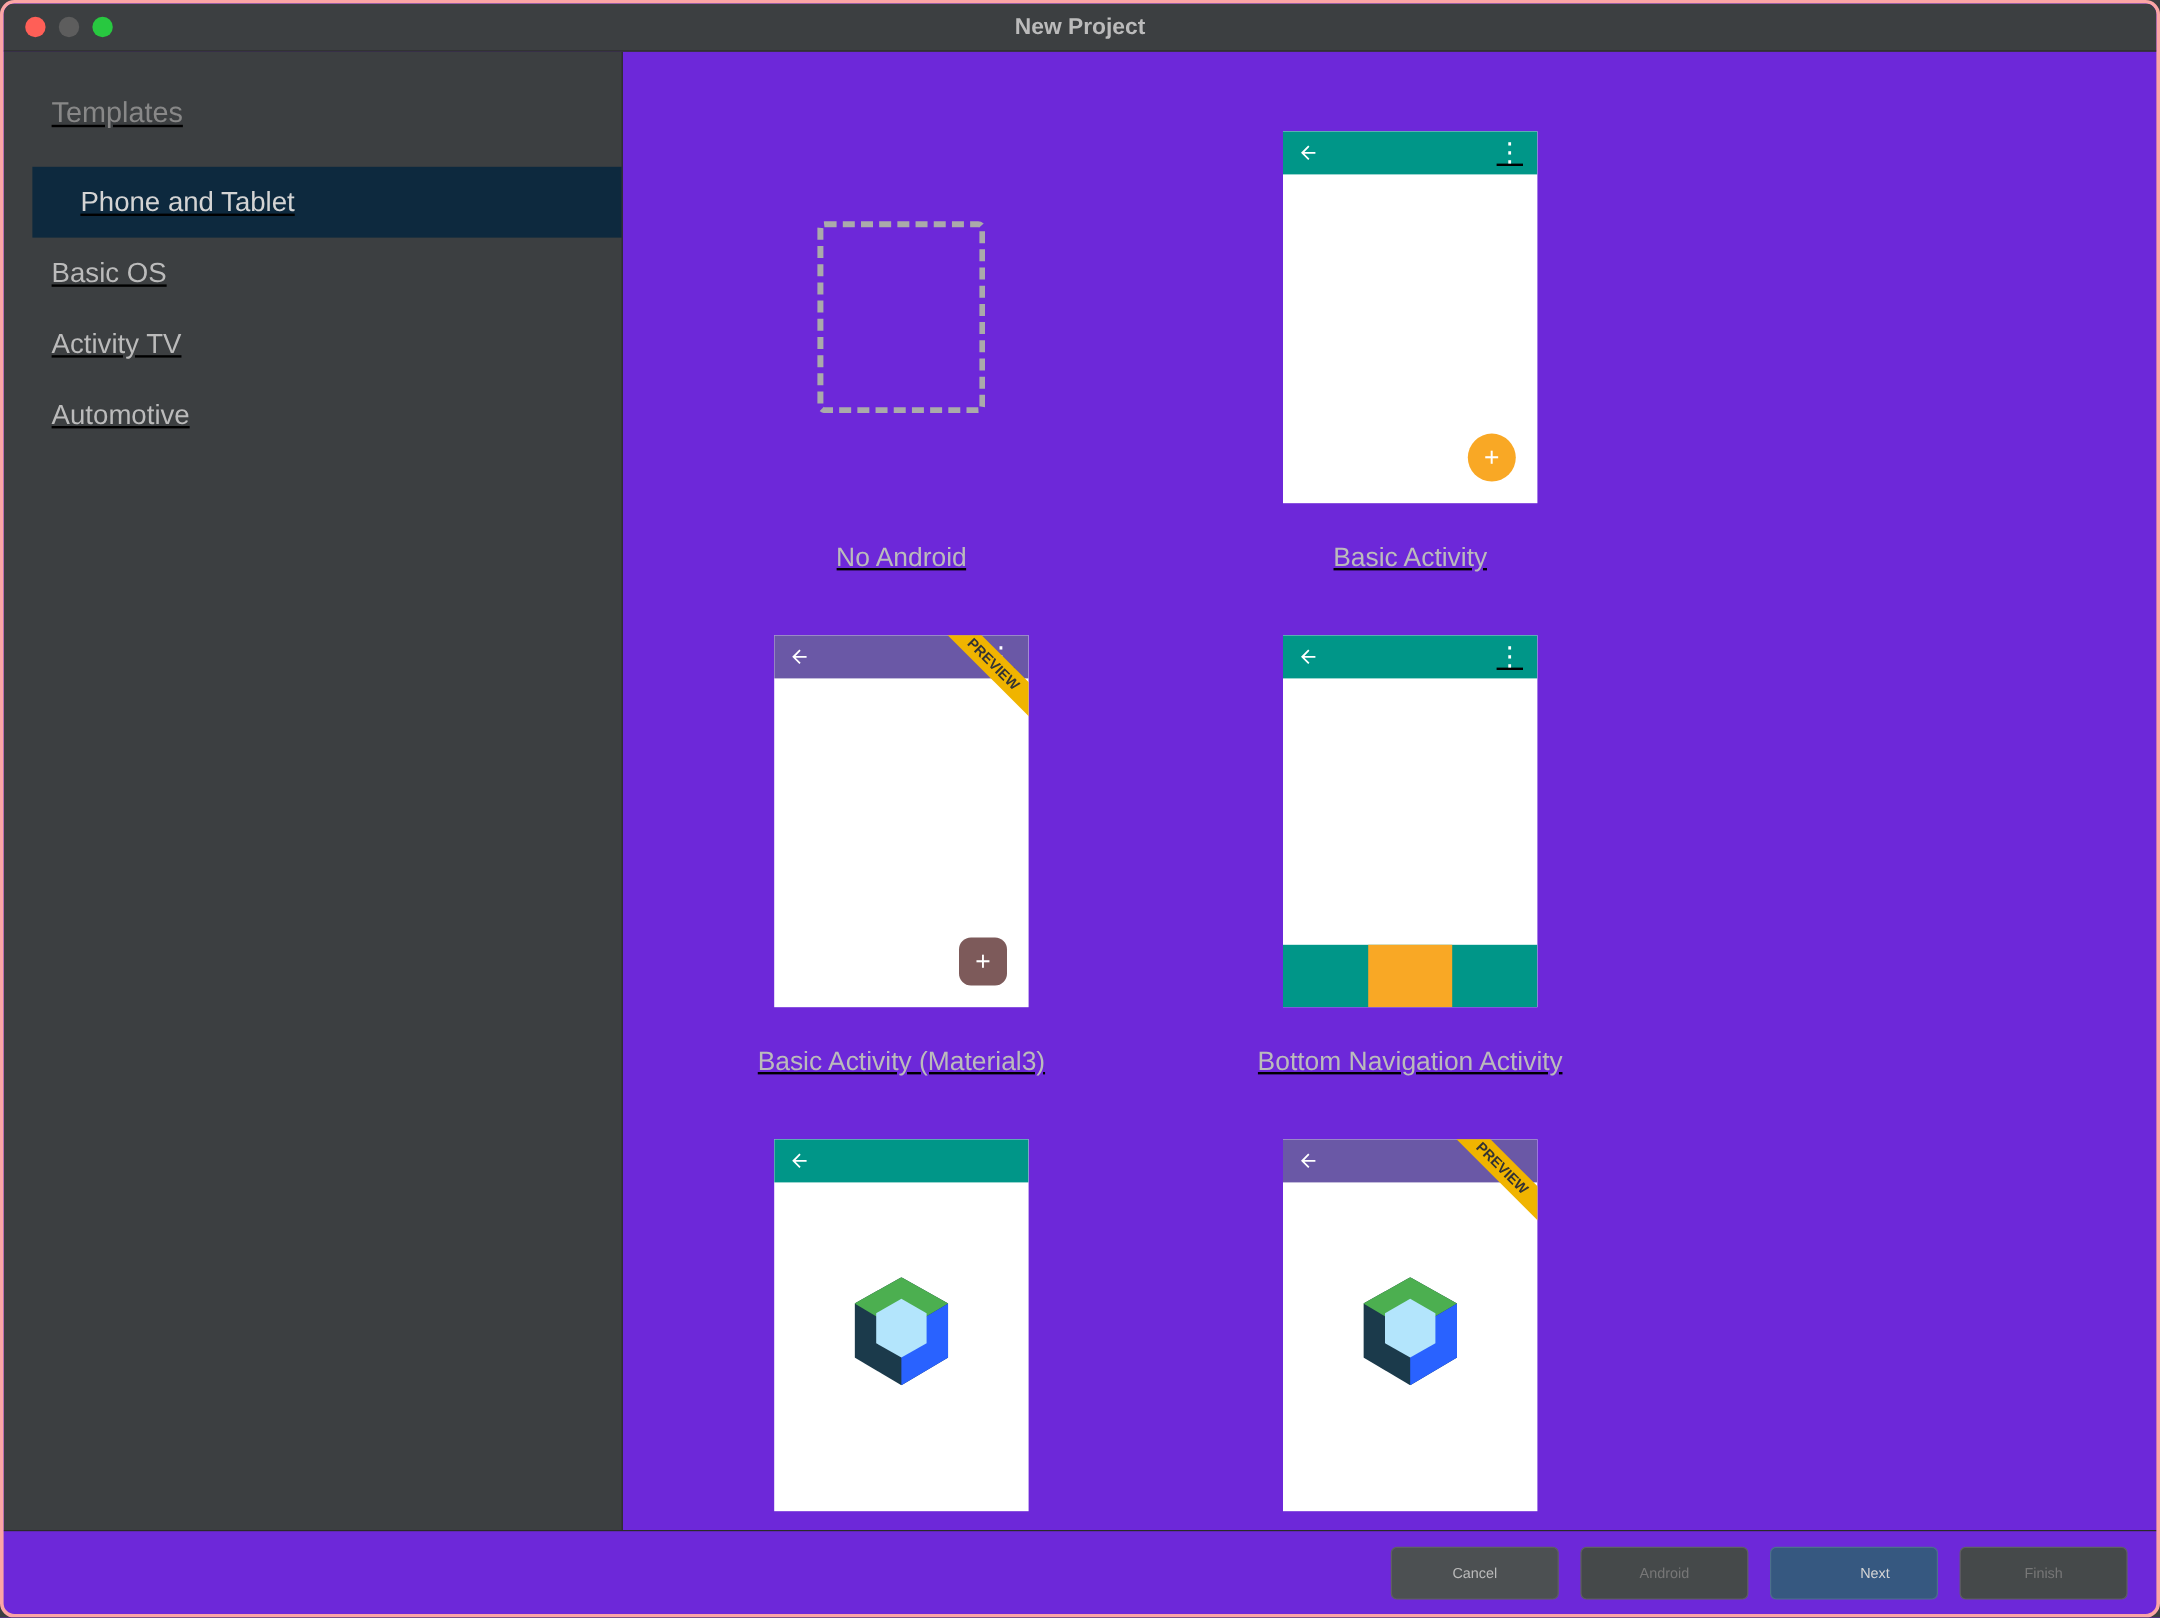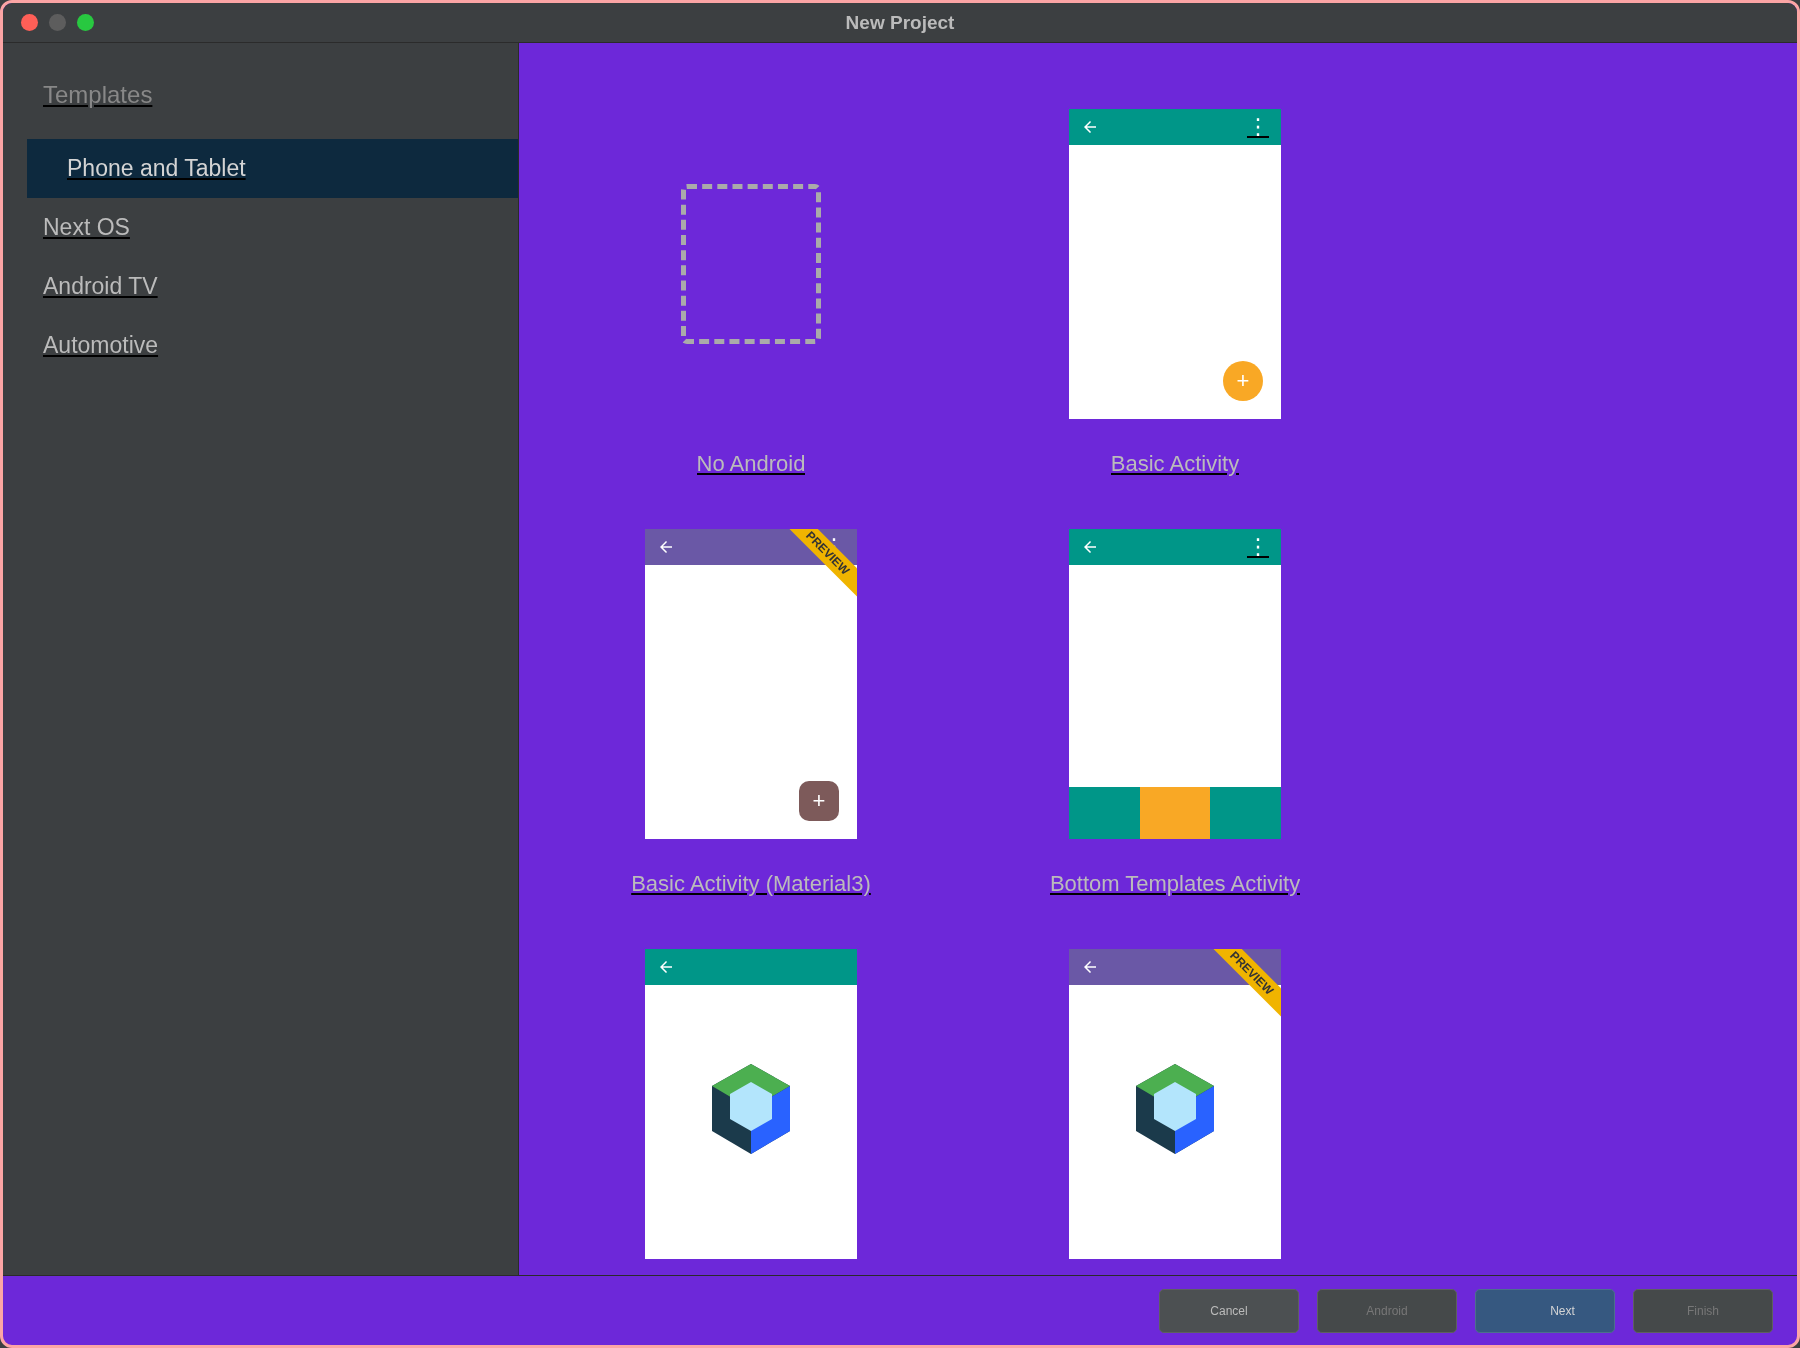--- a/index.html
+++ b/index.html
@@ -218,24 +218,24 @@
     <div class="title">New Project</div>
   </div>
 
   <div class="body">
     <div class="sidebar">
       <div class="sidebar-heading">Templates</div>
       <div class="sidebar-item selected">
         <span>Phone and Tablet</span>
       </div>
       <div class="sidebar-item">
-        <span>Next OS</span>
+        <span>Basic OS</span>
       </div>
       <div class="sidebar-item">
-        <span>Android TV</span>
+        <span>Activity TV</span>
       </div>
       <div class="sidebar-item">
         <span>Automotive</span>
       </div>
     </div>
 
     <div class="content">
 
       <div class="template-cell">
         <div class="thumb empty">
@@ -278,21 +278,21 @@
                 <path d="M20 11H7.8l5.6-5.6L12 4l-8 8 8 8 1.4-1.4L7.8 13H20z"></path>
               </svg>
             <span class="dots">⋮</span>
           </div>
           <div class="navstrip">
             <div class="side"></div>
               <div class="mid"></div>
               <div class="side"></div>
           </div>
         </div>
-        <div class="template-label">Bottom Templates Activity</div>
+        <div class="template-label">Bottom Navigation Activity</div>
       </div>
 
       <div class="template-cell">
         <div class="thumb">
           <div class="topbar teal">
             <svg class="back-arrow" viewBox="0 0 24 24">
                 <path d="M20 11H7.8l5.6-5.6L12 4l-8 8 8 8 1.4-1.4L7.8 13H20z"></path>
               </svg>
             <span></span>
           </div>

